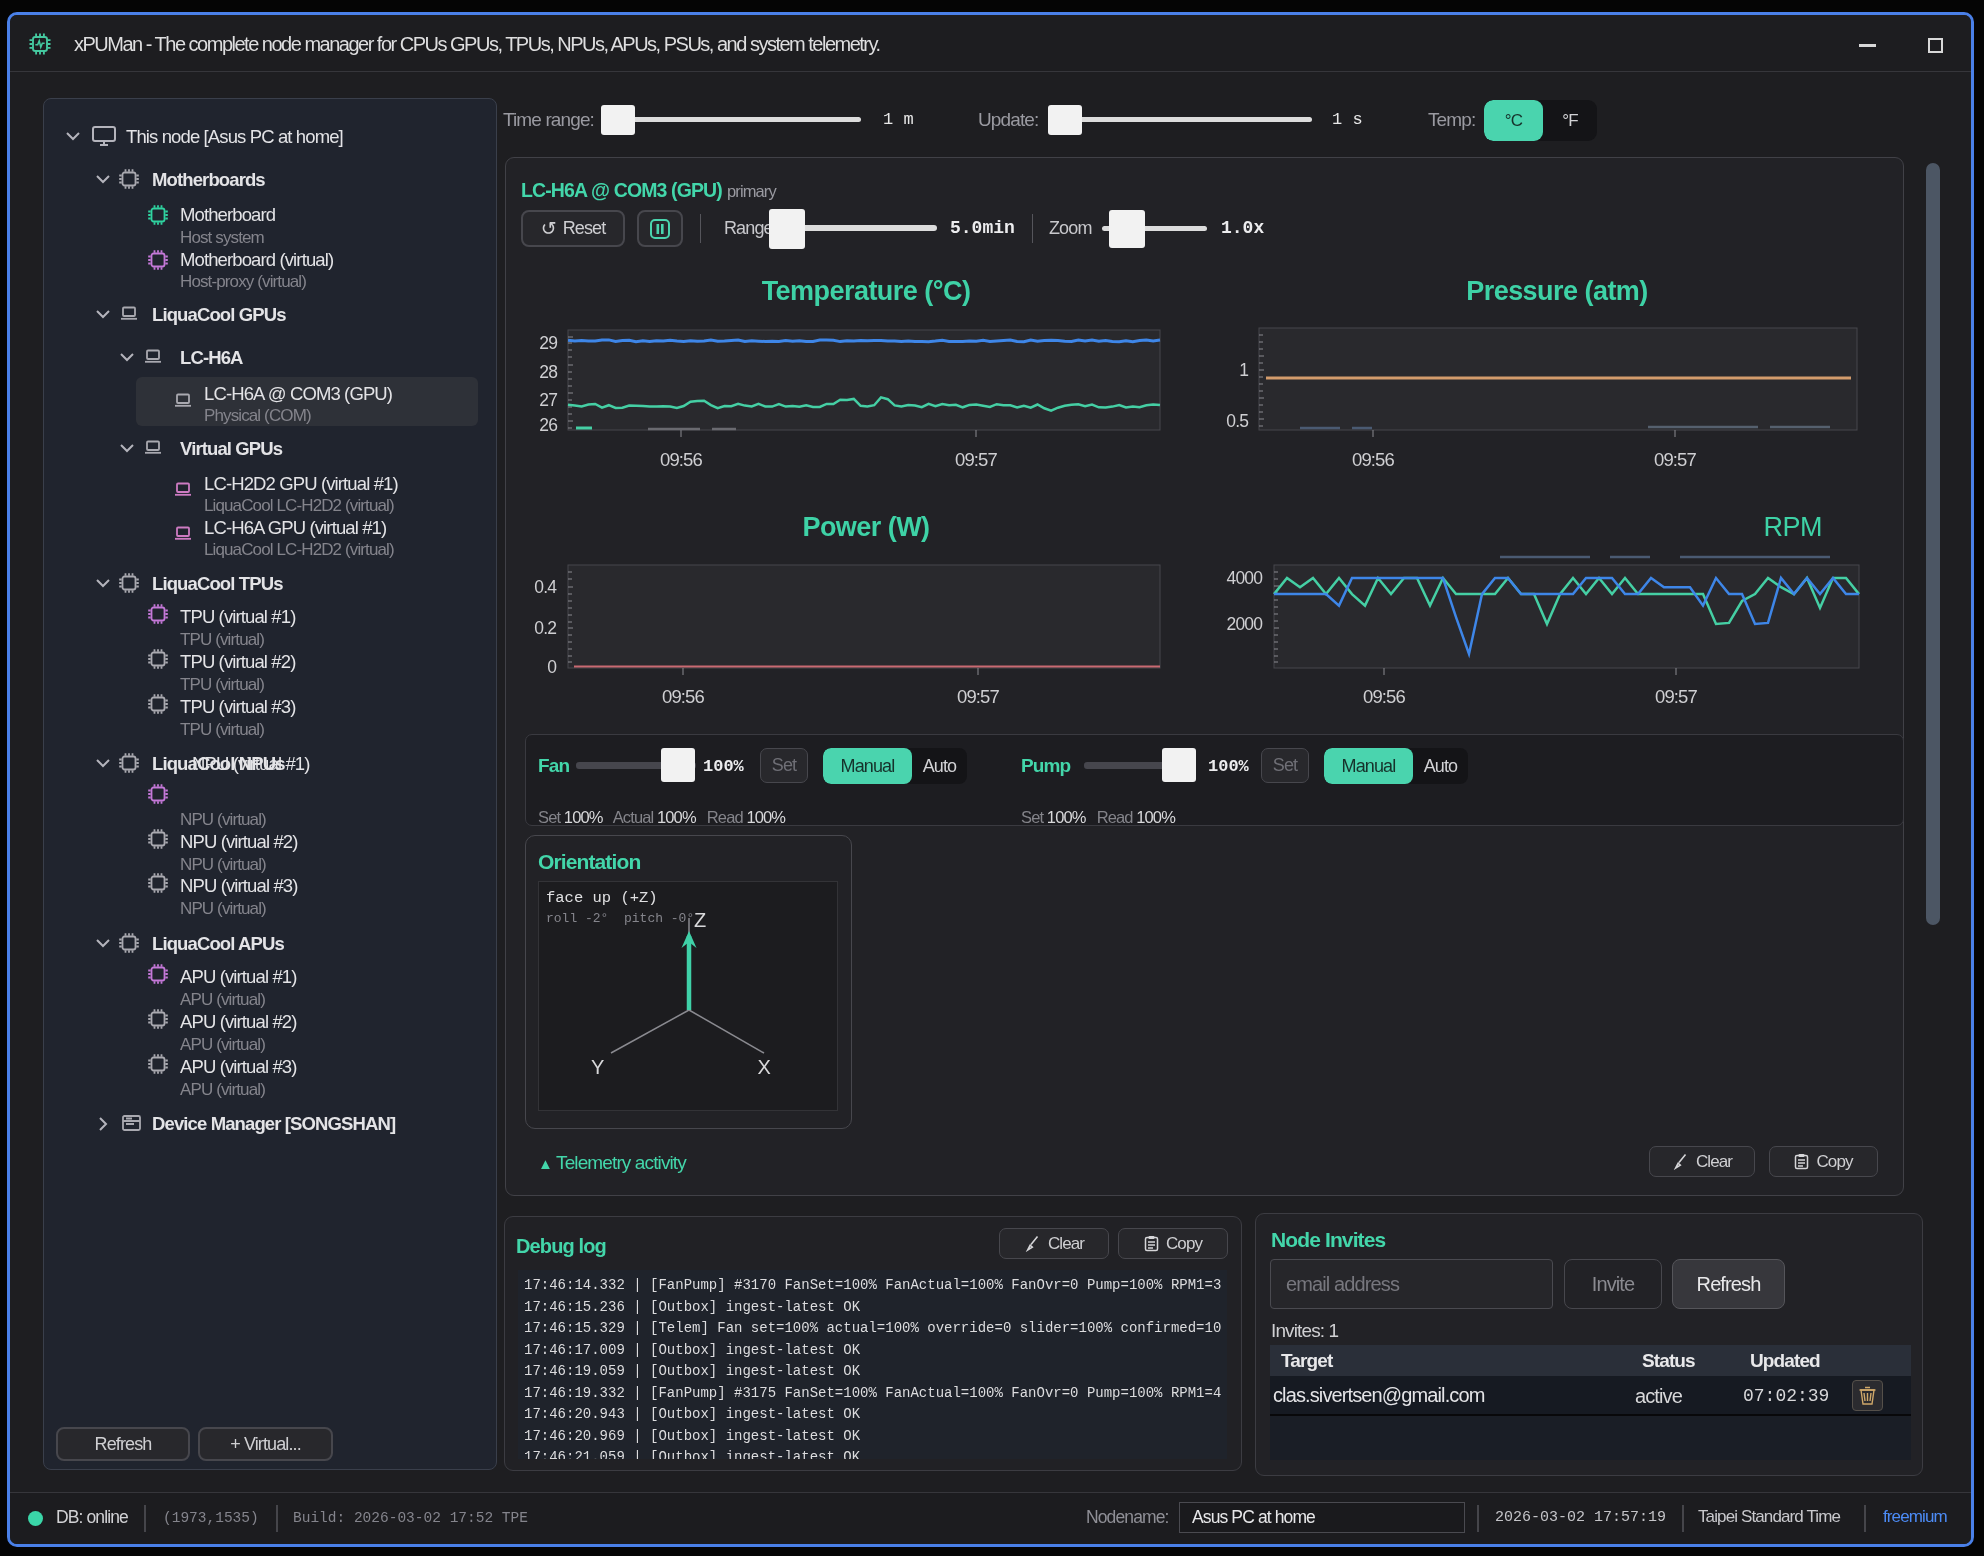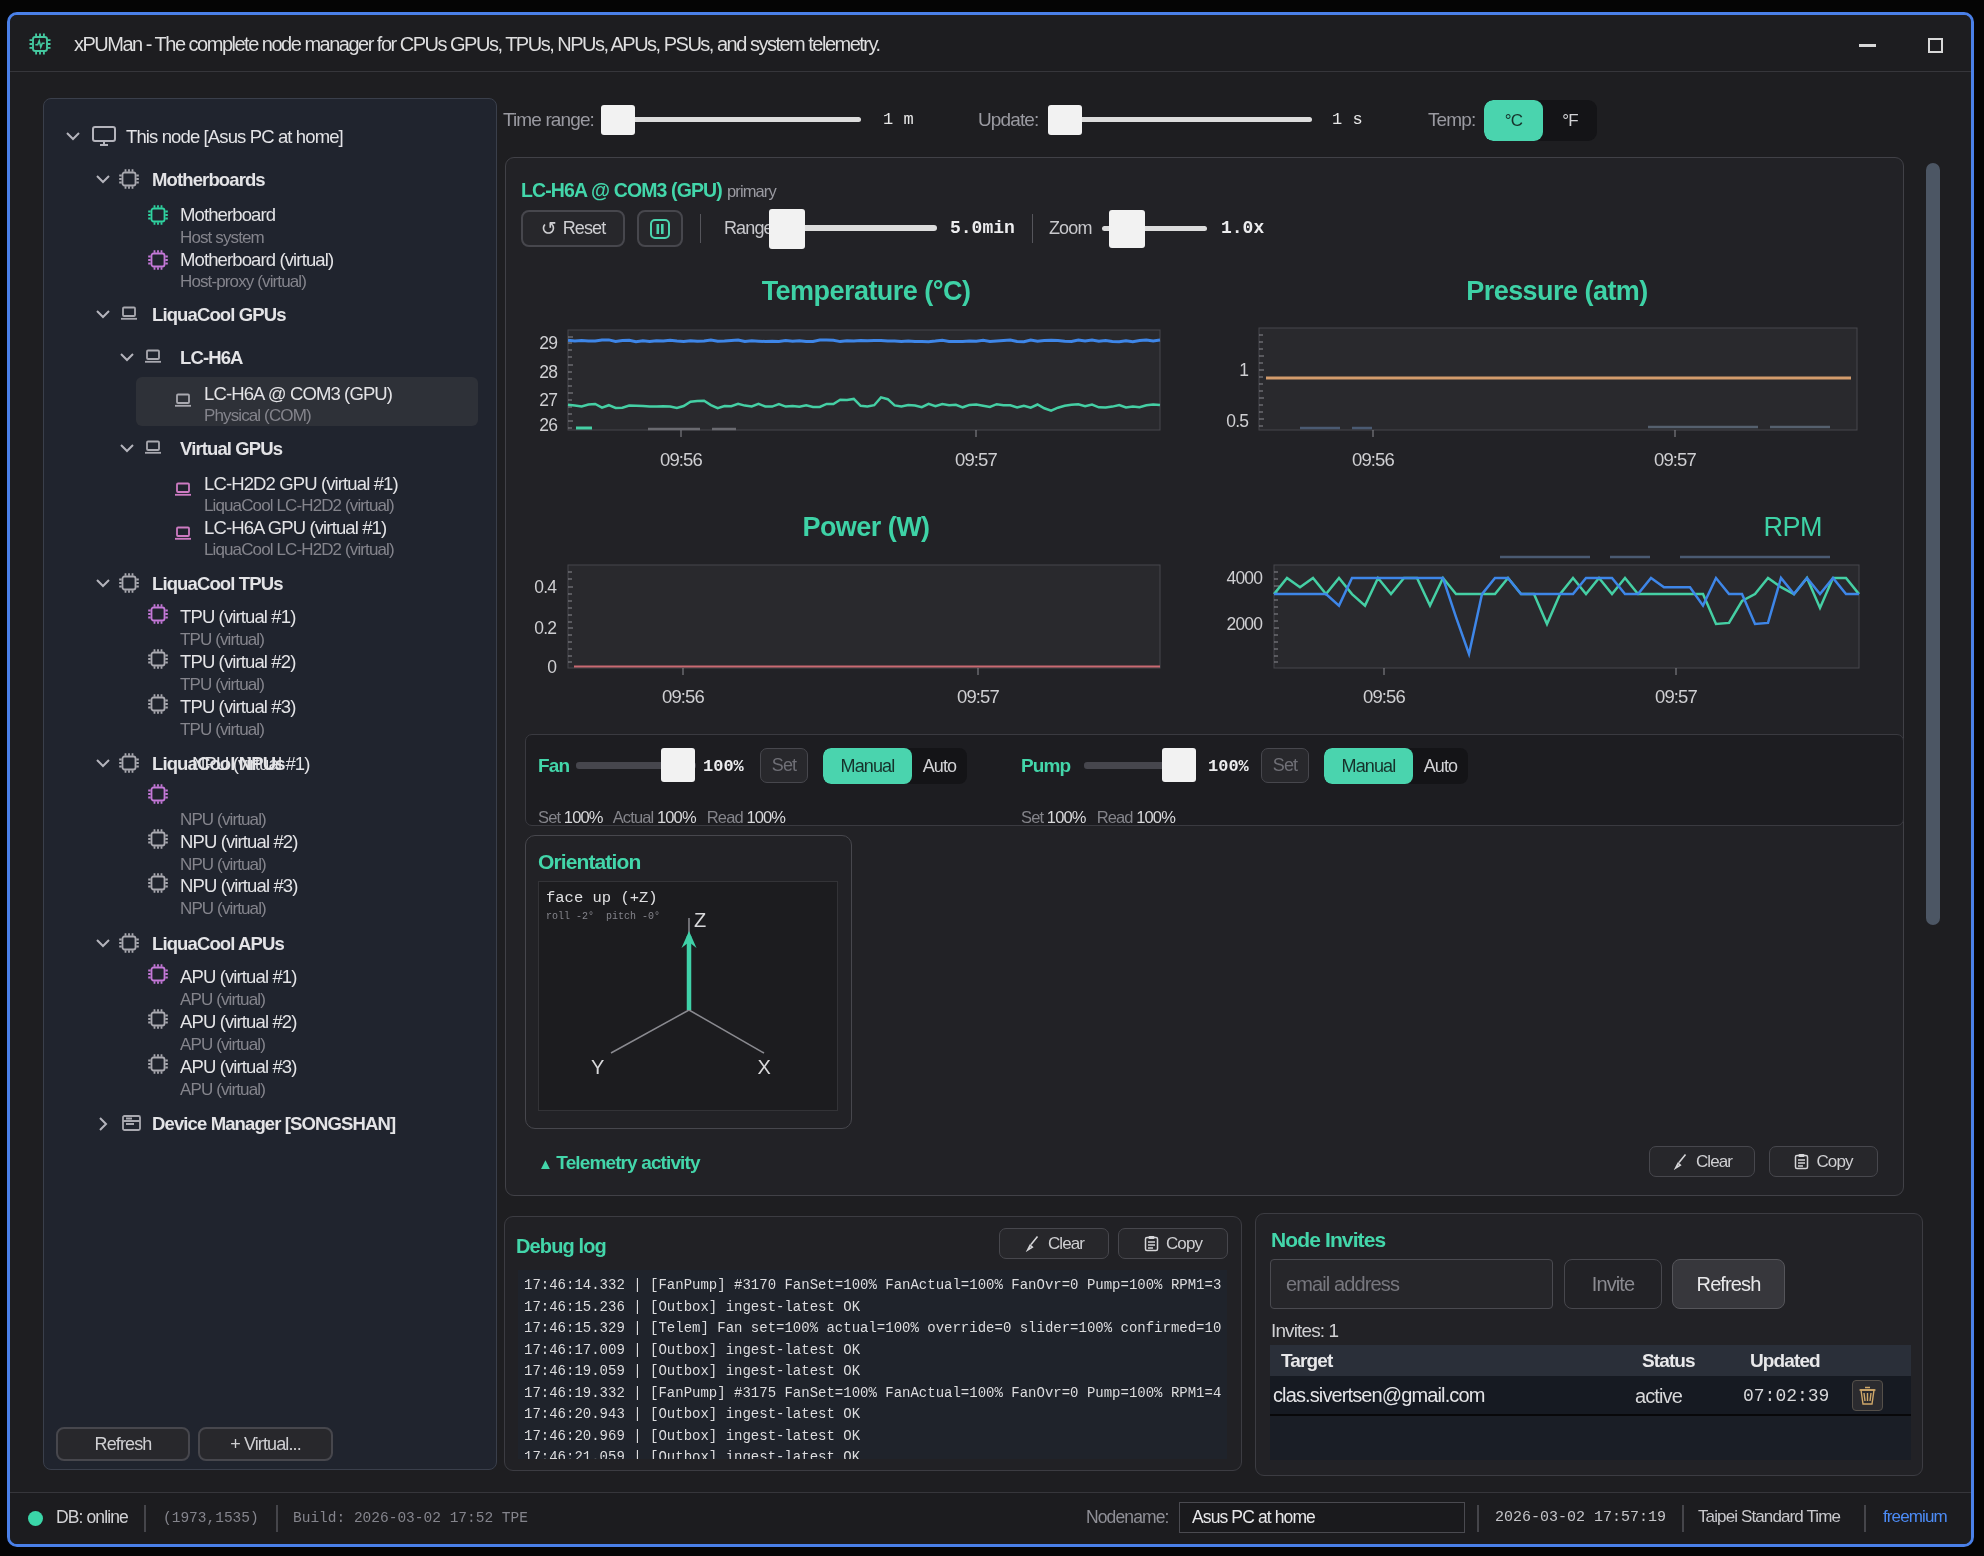--- a/index.html
+++ b/index.html
@@ -327,38 +327,38 @@
 <div class="toggleWrap" style="left:1324px;top:748px;width:144px;height:36px;border-radius:8px;">
   <div class="tgl tglOn" style="width:89px;font-size:18px;border-radius:8px;">Manual</div>
   <div class="tgl" style="width:55px;font-size:18px;">Auto</div>
 </div>
 <div class="abs" style="left:538px;top:808px;font-size:16.5px;color:#84848a;">Set <span style="color:#d8d8da;">100%</span>&nbsp;&nbsp; Actual <span style="color:#d8d8da;">100%</span>&nbsp;&nbsp; Read <span style="color:#d8d8da;">100%</span></div>
 <div class="abs" style="left:1021px;top:808px;font-size:16.5px;color:#84848a;">Set <span style="color:#d8d8da;">100%</span>&nbsp;&nbsp; Read <span style="color:#d8d8da;">100%</span></div>
 <div class="abs" style="left:525px;top:835px;width:327px;height:294px;border:1.5px solid #47474d;border-radius:10px;"></div>
 <div class="abs teal" style="left:538px;top:850px;font-size:21px;font-weight:bold;">Orientation</div>
 <div class="abs" style="left:538px;top:881px;width:300px;height:230px;background:#1c1c1f;border:1px solid #333337;"></div>
 <div class="abs mono" style="left:546px;top:889px;font-size:15.5px;color:#e0e0e2;">face up (+Z)</div>
-<div class="abs mono" style="left:546px;top:911px;font-size:10px;color:#85858c;">roll -2°&nbsp; pitch -0°</div>
+<div class="abs mono" style="left:546px;top:911px;font-size:13px;color:#85858c;">roll -2°&nbsp; pitch -0°</div>
 <svg class="abs" style="left:538px;top:881px;" width="300" height="230" viewBox="0 0 230 230" preserveAspectRatio="none">
 </svg>
 <svg class="abs" style="left:538px;top:881px;" width="300" height="230">
   <g stroke="#8a8a90" stroke-width="1.5" fill="none">
     <path d="M151 129 L151 37"></path>
     <path d="M151 129 L73 172"></path>
     <path d="M151 129 L226 172"></path>
   </g>
   <path d="M151 129 L151 55" stroke="#3fd1a8" stroke-width="4.5"></path>
   <path d="M151 50 L143.5 67 L151 61 L158.5 67 Z" fill="#3fd1a8"></path>
   <g font-family="Liberation Sans" font-size="20" fill="#d8d8da">
     <text x="156" y="46">Z</text>
         <text x="53" y="193">Y</text>
         <text x="232" y="193" text-anchor="end">X</text>
   </g>
 </svg>
-<div class="abs teal" style="left:538px;top:1152px;font-size:19px;font-weight:bold;text-align:right;"><span style="font-size:15px;">▲</span> Telemetry activity</div>
+<div class="abs teal" style="left:538px;top:1152px;font-size:19px;font-weight:normal;text-align:right;"><span style="font-size:15px;">▲</span> Telemetry activity</div>
 <div class="btn" style="left:1649px;top:1146px;width:106px;height:31px;font-size:17px;border-width:1.5px;border-radius:7px;background:#27272b;">
   <svg width="17" height="17" viewBox="0 0 17 17" style="margin-right:7px;">
         <path d="M13.5 1.5 L7 9.5 M6.2 10.2 l-2.5 4.8 4.6 -2.8 z" stroke="#d5d5d8" stroke-width="1.6" fill="none"></path>
       </svg>Clear</div>
 <div class="btn" style="left:1769px;top:1146px;width:109px;height:31px;font-size:17px;border-width:1.5px;border-radius:7px;background:#27272b;">
   <svg width="15" height="17" viewBox="0 0 15 17" style="margin-right:7px;">
         <rect x="1.5" y="2.5" width="12" height="13" rx="1.5" stroke="#d5d5d8" stroke-width="1.5" fill="none"></rect>
         <rect x="4.5" y="1" width="6" height="3" rx="1" fill="#d5d5d8"></rect>
         <path d="M4 7 h7 M4 10 h7 M4 13 h5" stroke="#d5d5d8" stroke-width="1.3"></path>
       </svg>Copy</div>

